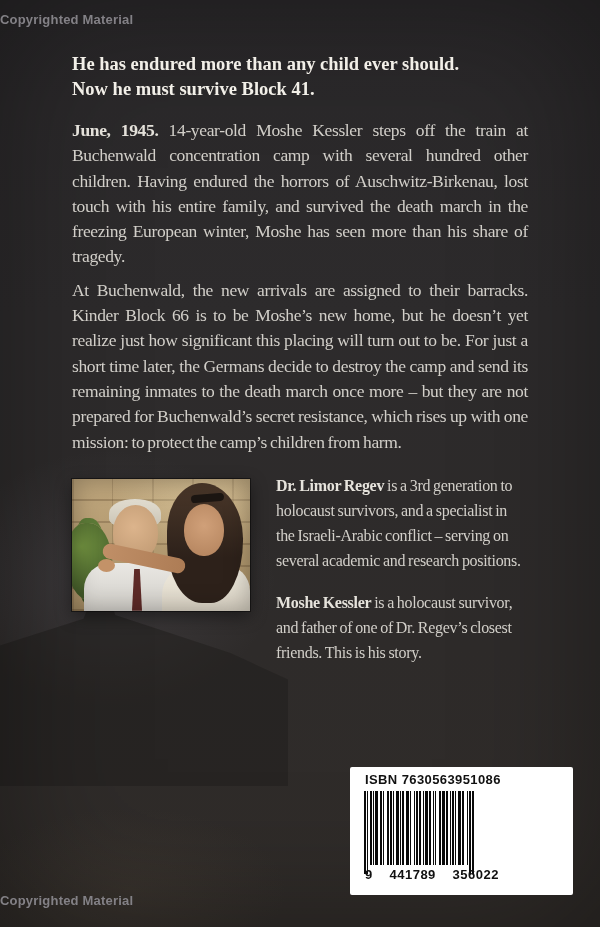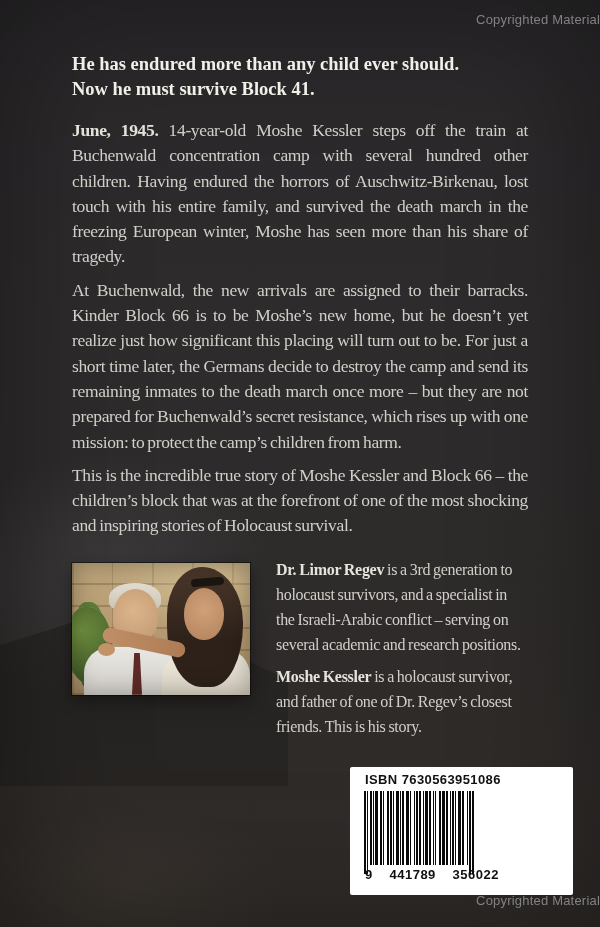--- a/index.html
+++ b/index.html
@@ -11,39 +11,39 @@
   .vignette{position:absolute;inset:0;box-shadow:inset 0 0 140px rgba(0,0,0,.38);pointer-events:none;}
   
   .sky-glow{position:absolute;left:-120px;top:400px;width:460px;height:360px;
     background:radial-gradient(closest-side,rgba(126,122,136,.20),rgba(126,122,136,0) 72%);}
   .floor-glow{position:absolute;left:-80px;top:780px;width:420px;height:220px;
     background:radial-gradient(closest-side,rgba(104,88,68,.16),rgba(104,88,68,0) 75%);}
   .house{position:absolute;left:0;top:596px;width:288px;height:190px;opacity:.55;
     background:#211f1e;
     clip-path:polygon(0 26%,29% 12%,32% 0,38% 0,40% 10%,80% 30%,100% 44%,100% 100%,0 100%);}
   
-  .copyright{position:absolute;left:0;right:0;text-align:right;
+  .copyright{position:absolute;left:0;right:0;text-align:left;
     font-family:"Liberation Sans","DejaVu Sans",sans-serif;
-    font-size:13px;font-weight:400;color:#838186;letter-spacing:.2px;}
+    font-size:13px;font-weight:700;color:#838186;letter-spacing:.2px;}
   .copyright.top{top:12px;}
   .copyright.bottom{top:893px;}
   
   .content{position:relative;padding:0 72px;}
   .headline{margin-top:52px;text-align:left;color:#f2efe8;
     font-weight:700;font-size:18.5px;line-height:25px;letter-spacing:0;}
   .para{margin:8px 0 0;color:#d2cfc9;font-size:17.5px;line-height:25.3px;
     text-align:justify;letter-spacing:-.35px;word-spacing:-1.1px;}
   .para.first{margin-top:16px;}
   .para b{color:#e4e1da;}
   
   .author-row{display:flex;margin-top:24px;}
   .bios{flex:1;margin-left:26px;margin-top:-6px;}
   .bio{margin:0;color:#d2cfc9;font-size:16px;line-height:25px;
     letter-spacing:-.3px;word-spacing:-.8px;text-align:left;font-family:Liberation Serif, serif;}
-  .bio + .bio{margin-top:7px;}
+  .bio + .bio{margin-top:17px;}
   .bio b{color:#e6e3dc;}
   
   .photo{position:relative;flex:none;width:178px;height:132px;overflow:hidden;
     box-shadow:0 0 0 1px rgba(0,0,0,.45),0 5px 16px rgba(0,0,0,.45);}
   .photo *{position:absolute;}
   .wall{inset:0;background:
     radial-gradient(130px 70px at 72% 16%,rgba(240,224,182,.38),rgba(240,224,182,0) 72%),
     repeating-linear-gradient(0deg,rgba(92,70,44,.30) 0 1.5px,rgba(0,0,0,0) 1.5px 22px),
     repeating-linear-gradient(90deg,rgba(92,70,44,.22) 0 1.5px,rgba(0,0,0,0) 1.5px 40px),
     linear-gradient(180deg,#c0a77d,#a78e65);}
@@ -101,21 +101,20 @@
   <div class="content">
     <div class="headline">
       <div>He has endured more than any child ever should.</div>
       <div>Now he must survive Block 41.</div>
     </div>
 
     <p class="para first"><b class="lead">June, 1945.</b> <span>14-year-old Moshe Kessler steps off the train at Buchenwald concentration camp with several hundred other children. Having endured the horrors of Auschwitz-Birkenau, lost touch with his entire family, and survived the death march in the freezing European winter, Moshe has seen more than his share of tragedy.</span></p>
 
     <p class="para"><span>At Buchenwald, the new arrivals are assigned to their barracks. Kinder Block 66 is to be Moshe’s new home, but he doesn’t yet realize just how significant this placing will turn out to be. For just a short time later, the Germans decide to destroy the camp and send its remaining inmates to the death march once more – but they are not prepared for Buchenwald’s secret resistance, which rises up with one mission: to protect the camp’s children from harm.</span></p>
 
-    <p class="para"><span>This is the incredible true story of Moshe Kessler and Block 66 – the children’s block that was at the forefront of one of the most shocking and inspiring stories of Holocaust survival.</span></p>
 
     <div class="author-row">
       <div class="photo">
         <div class="wall"></div>
         <div class="plant"></div>
         <div class="man-hair"></div>
         <div class="man-body"></div>
         <div class="man-tie"></div>
         <div class="man-head"></div>
         <div class="woman-body"></div>

